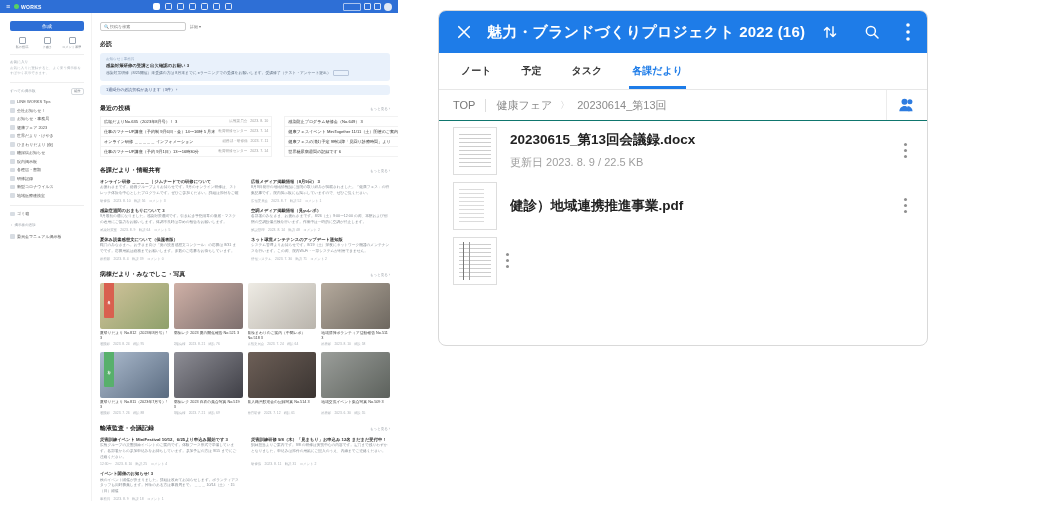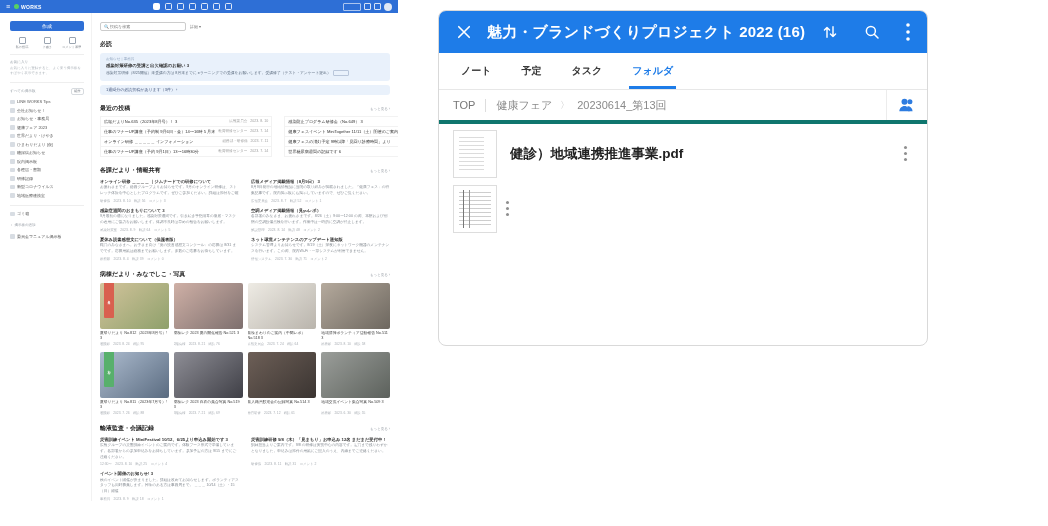--- a/index.html
+++ b/index.html
@@ -85,21 +85,21 @@
   .m-title{font-size:15px;font-weight:bold;margin-left:14px;flex:1;white-space:nowrap;overflow:hidden;
            text-overflow:ellipsis;letter-spacing:.2px;}
   .m-hicons{display:flex;align-items:center;gap:24px;margin-left:12px;}
   .m-hicons svg{display:block;}
 
   .m-tabs{height:36px;display:flex;align-items:center;padding:0 22px;gap:30px;border-bottom:1px solid #e7e7e7;}
   .m-tab{font-size:10px;font-weight:bold;color:#3a3a3a;position:relative;height:100%;display:flex;align-items:center;}
   .m-tab.active{color:#1e7ce8;}
   .m-tab.active::after{content:"";position:absolute;left:-3px;right:-3px;bottom:0;height:3px;background:#1e7ce8;}
 
-  .m-crumbs{height:30px;display:flex;align-items:center;padding-left:14px;border-bottom:4px solid #0f766e;
+  .m-crumbs{height:30px;display:flex;align-items:center;padding-left:14px;border-bottom:1px solid #0f766e;
             font-size:11px;color:#8a8a8a;}
   .m-crumb-root{color:#777;}
   .m-vdiv{width:1px;height:13px;background:#ddd;margin:0 10px;}
   .m-chev{color:#c2c2c2;font-size:9px;margin:0 8px;}
   .m-crumb-spacer{flex:1;}
   .m-members{width:40px;height:100%;border-left:1px solid #ececec;display:flex;align-items:center;justify-content:center;}
 
   .m-list{padding:2px 0;}
   .m-row{height:55px;display:flex;align-items:center;padding:0 12px 0 14px;}
   .m-thumb{width:44px;height:48px;border:1px solid #ddd;background:#fff;flex:none;box-sizing:border-box;
@@ -491,21 +491,21 @@
             <circle cx="3" cy="17" r="1.8"></circle>
         </svg>
       </span>
     </span>
   </header>
 
   <nav class="m-tabs">
     <span class="m-tab">ノート</span>
     <span class="m-tab">予定</span>
     <span class="m-tab">タスク</span>
-    <span class="m-tab active">フォルダ</span>
+    <span class="m-tab active">各課だより</span>
   </nav>
 
   <div class="m-crumbs">
     <span class="m-crumb-root">TOP</span>
     <span class="m-vdiv"></span>
     <span>健康フェア</span>
     <span class="m-chev">〉</span>
     <span>20230614_第13回</span>
     <span class="m-crumb-spacer"></span>
     <span class="m-members">
@@ -513,20 +513,32 @@
         <circle cx="15.5" cy="8.2" r="3"></circle>
         <path d="M12.6 13.3c3.4.3 6 3 6 6.2h-5.2z"></path>
         <circle cx="9" cy="8" r="3.6"></circle>
         <path d="M2.8 19.5c0-3.5 2.8-6.3 6.2-6.3s6.2 2.8 6.2 6.3z"></path>
       </svg>
     </span>
   </div>
 
   <div class="m-list">
 
+      <div class="m-row">
+        <span class="m-thumb thumb-a"></span>
+        <span class="m-info">
+          <div class="m-name">20230615_第13回会議録.docx</div>
+          <div class="m-meta">更新日 2023. 8. 9 / 22.5 KB</div>
+        </span>
+        <span class="m-kebab">
+          <i></i>
+          <i></i>
+          <i></i>
+        </span>
+      </div>
 
       <div class="m-row">
         <span class="m-thumb thumb-b"></span>
         <span class="m-info">
           <div class="m-name">健診）地域連携推進事業.pdf</div>
         </span>
         <span class="m-kebab">
           <i></i>
           <i></i>
           <i></i>

